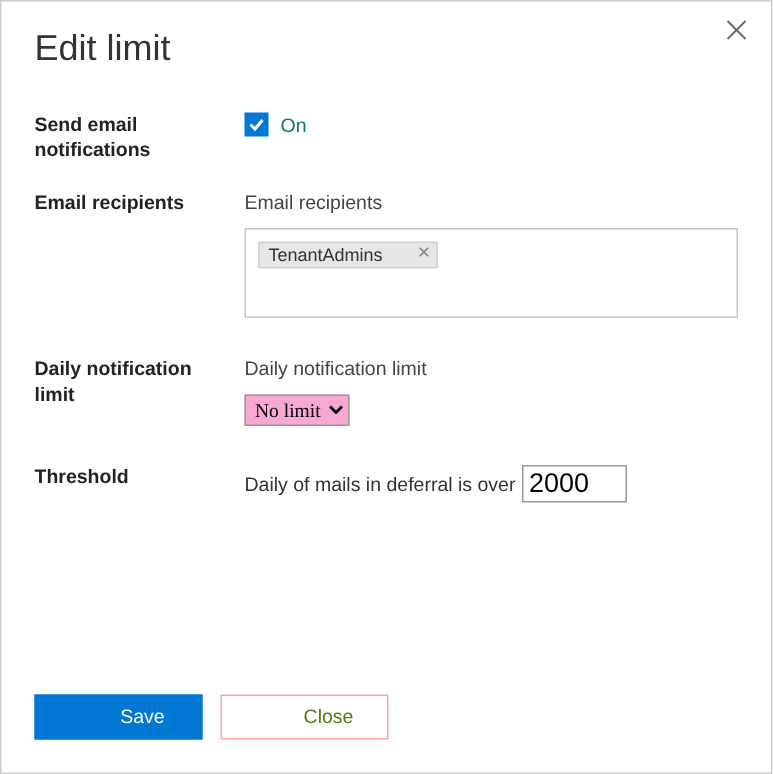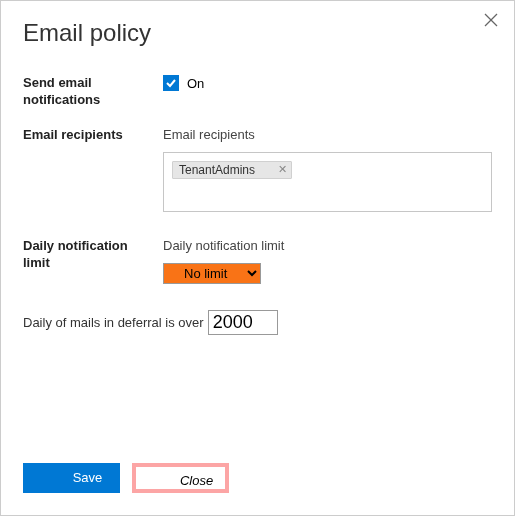--- a/index.html
+++ b/index.html
@@ -51,21 +51,21 @@
   .chkbox {
     width: 16px;
     height: 16px;
     background: #0078d4;
     display: flex;
     align-items: center;
     justify-content: center;
     cursor: pointer;
   }
   .chkbox svg { width: 12px; height: 12px; }
-  .chk-text { color: #000000; }
+  .chk-text { color: #0f766e; }
   .tagbox {
     border: 1px solid #c6c6c6;
     min-height: 60px;
     padding: 8px;
   }
   .tag {
     display: inline-flex;
     align-items: center;
     background: #e6e6e6;
     border: 1px solid #d0d0d0;
@@ -77,23 +77,23 @@
   }
   .tag .tag-x {
     color: #888;
     font-size: 11px;
     cursor: pointer;
     line-height: 1;
   }
   .sel {
     border: 1px solid #999;
     font-size: 13px;
-    padding: 1px 16px;
-    background: #f97316;
-    font-family: Liberation Sans, sans-serif;
+    padding: 1px 2px;
+    background: #f9a8d4;
+    font-family: Liberation Serif, serif;
   }
   .thresh-line {
     display: flex;
     align-items: center;
     gap: 4px;
     font-size: 13px;
     color: #333;
   }
   .num-input {
     border: 1px solid #999;
@@ -103,54 +103,53 @@
     font-family: inherit;
   }
   .btnbar {
     position: absolute;
     left: 22px;
     bottom: 22px;
     display: flex;
     gap: 12px;
   }
   .btn {
-    width: 97px;
+    width: 112px;
     height: 30px;
     font-size: 13px;
     font-family: inherit;
     cursor: pointer;
     text-align: center;
     line-height: 28px;
     padding-left: 32px;
   }
   .btn-primary {
     background: #0078d4;
     border: 1px solid #0078d4;
     color: #fff;
   }
   .btn-secondary {
     background: #fff;
-    border: 4px solid #fca5a5;
-    color: #000000;
-    font-style: italic;
+    border: 1px solid #fca5a5;
+    color: #4d7c0f;
   }
 </style>
 </head>
 <body>
 
 <div class="pane">
 
   <div class="close-x">
     <svg viewBox="0 0 14 14">
         <line x1="1" y1="1" x2="13" y2="13" stroke="#666" stroke-width="1.2"></line>
         <line x1="13" y1="1" x2="1" y2="13" stroke="#666" stroke-width="1.2"></line>
       </svg>
   </div>
 
-  <h1>Email policy</h1>
+  <h1>Edit limit</h1>
 
   <div class="row tight">
     <div class="lab">Send email notifications</div>
     <div class="val">
       <div class="chk-wrap">
         <div class="chkbox">
           <svg viewBox="0 0 12 12">
               <polyline points="2,6 5,9 10,3" fill="none" stroke="#fff" stroke-width="2"></polyline>
             </svg>
         </div>
@@ -176,20 +175,21 @@
     <div class="lab">Daily notification limit</div>
     <div class="val">
       <div class="sublabel">Daily notification limit</div>
       <select class="sel">
         <option>No limit</option>
       </select>
     </div>
   </div>
 
   <div class="row">
+    <div class="lab">Threshold</div>
     <div class="val">
       <div class="thresh-line">
         <span>Daily of mails in deferral is over</span>
         <input class="num-input" type="text" value="2000" style="">
       </div>
     </div>
   </div>
 
 </div>
 

